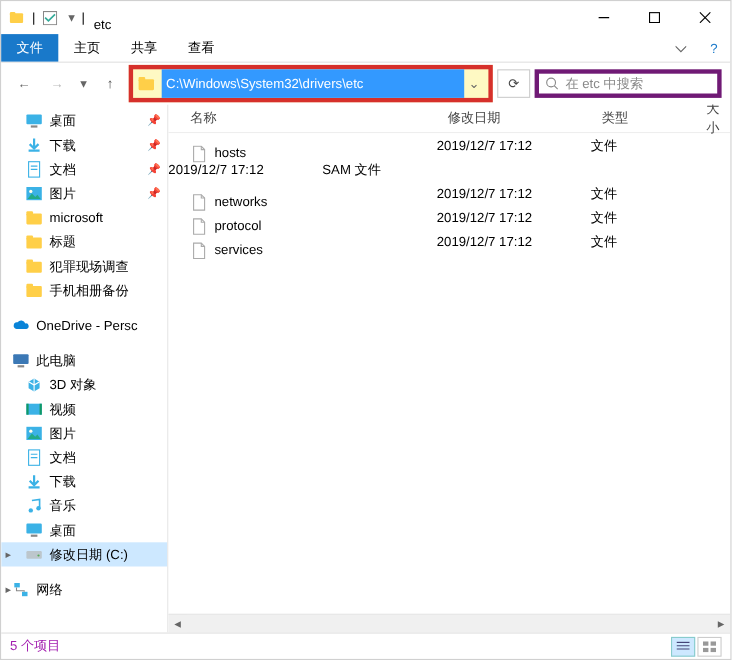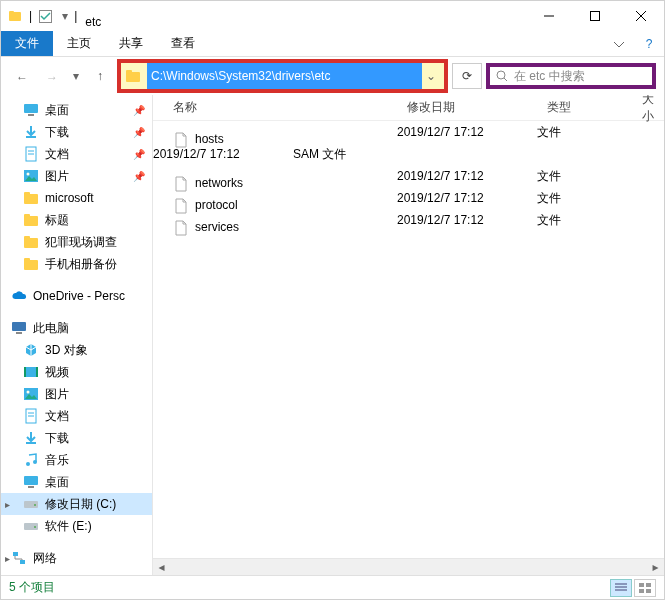--- a/index.html
+++ b/index.html
@@ -53,21 +53,21 @@
 .col-name { width: 244px; padding-left: 20px !important; }
 .col-date { width: 140px; }
 .col-type { width: 95px; }
 .col-size { flex: 1; }
 .filelist { flex: 1; overflow: auto; }
 .row { height: 22px; display: flex; align-items: center; }
 .row .col-name { display: flex; align-items: flex-start; gap: 6px; padding-left: 20px; margin-top: 16px; }
 .row .fileicon { width: 16px; height: 16px; display: flex; align-items: center; justify-content: center; }
 
 
-.statusbar { height: 24px; border-top: 1px solid #e0e0e0; display: flex; align-items: center; padding: 0 8px; color: #15803d; }
+.statusbar { height: 24px; border-top: 1px solid #e0e0e0; display: flex; align-items: center; padding: 0 8px; color: #a21caf; }
 .statusbar .views { margin-left: auto; display: flex; gap: 2px; }
 .statusbar .viewbtn { width: 22px; height: 18px; border: 1px solid #ccc; display: flex; align-items: center; justify-content: center; }
 .statusbar .viewbtn.active { background: #cde8ff; border-color: #8cc; }
 
 
 .hscroll { height: 17px; background: #f0f0f0; display: flex; align-items: center; border-top: 1px solid #e6e6e6; }
 .hscroll .harrow { width: 17px; height: 17px; display: flex; align-items: center; justify-content: center; color: #666; }
 .hscroll .htrack { flex: 1; background: #f0f0f0; height: 100%; }
 
 
@@ -323,29 +323,20 @@
       </div>
       <div class="navitem selected">
         <span class="chev">▸</span>
         <span class="navicon">
           <svg width="16" height="16">
             <rect x="1" y="5" width="14" height="7" fill="#bcc6cc" rx="1"></rect>
             <circle cx="12" cy="9" r="1" fill="#5a5"></circle>
           </svg>
         </span>
         <span>修改日期 (C:)</span>
-      </div>
-      <div class="navitem">
-        <span class="navicon">
-          <svg width="16" height="16">
-            <rect x="1" y="5" width="14" height="7" fill="#bcc6cc" rx="1"></rect>
-            <circle cx="12" cy="9" r="1" fill="#5a5"></circle>
-          </svg>
-        </span>
-        <span>软件 (E:)</span>
       </div>
       <div class="navspacer"></div>
       <div class="navitem group">
         <span class="chev">▸</span>
         <span class="navicon">
           <svg width="16" height="16">
             <rect x="2" y="2" width="5" height="4" fill="#3bb2e6"></rect>
             <rect x="9" y="10" width="5" height="4" fill="#3bb2e6"></rect>
             <path d="M4 6 v3 h7 v1" stroke="#888" fill="none"></path>
           </svg>

